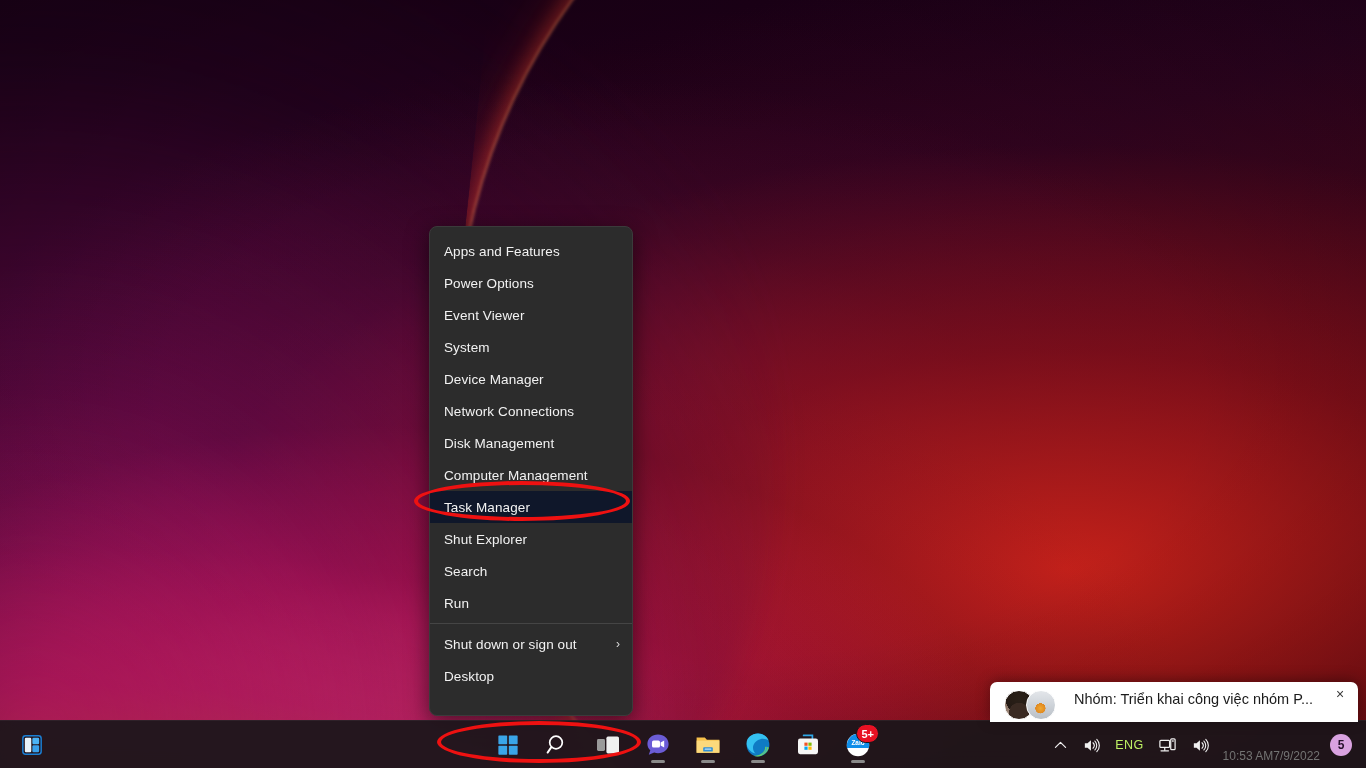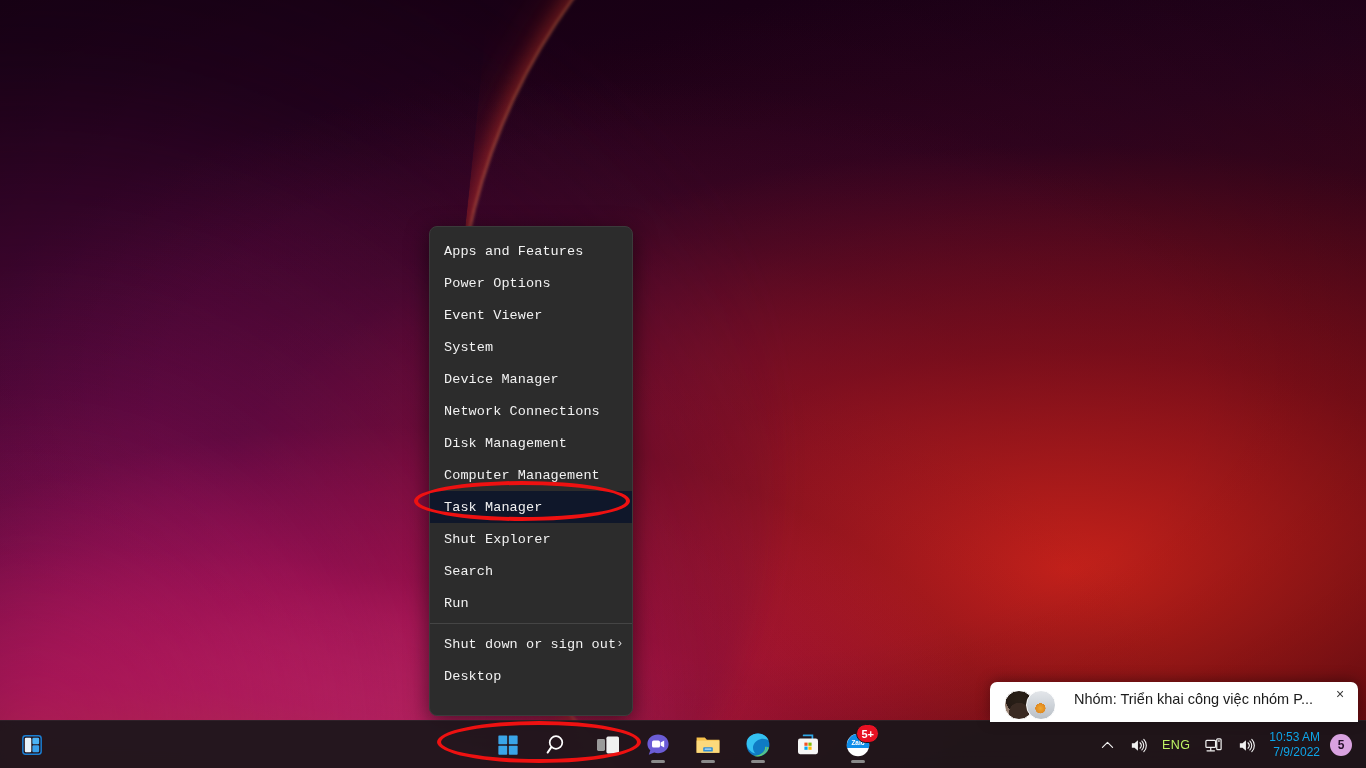--- a/index.html
+++ b/index.html
@@ -81,21 +81,20 @@
   #win-x-menu{
     position:absolute;
     left:429px; top:226px;
     width:204px; height:490px;
     background:#2c2c2c;
     border:1px solid #3b3b3b;
     border-radius:8px;
     box-shadow:0 6px 22px rgba(0,0,0,0.55);
     padding:8px 0 8px 0;
     overflow:hidden;
-    font-family:Liberation Mono, monospace;
   }
   .menu-item{
     height:32px;
     display:flex; align-items:center;
     padding:0 12px 0 14px;
     color:#f2f2f2;
     font-size:13.5px;
     letter-spacing:0.1px;
     white-space:nowrap;
     position:relative;
@@ -172,23 +171,23 @@
   }
   .tray-item{
     height:38px;
     display:flex; align-items:center; justify-content:center;
     padding:0 7px;
     border-radius:4px;
     color:#bef264;
   }
   .tray-lang{ font-size:12.5px; letter-spacing:0.4px; }
   #tray-clock{
-    display:flex; flex-direction:column;
+    display:flex; 
     align-items:flex-end; justify-content:center;
-    color:#0ea5e9; font-size:12px; line-height:15px;
+    color:#737373; font-size:12px; line-height:15px;
     padding:0 8px 0 6px; height:38px; border-radius:4px;
   }
   #tray-notify-badge{
     width:22px; height:22px; border-radius:11px;
     background:#d9a2e0;
     color:#26102b;
     font-size:12px; font-weight:bold;
     display:flex; align-items:center; justify-content:center;
     margin-left:2px; margin-right:4px;
   }

